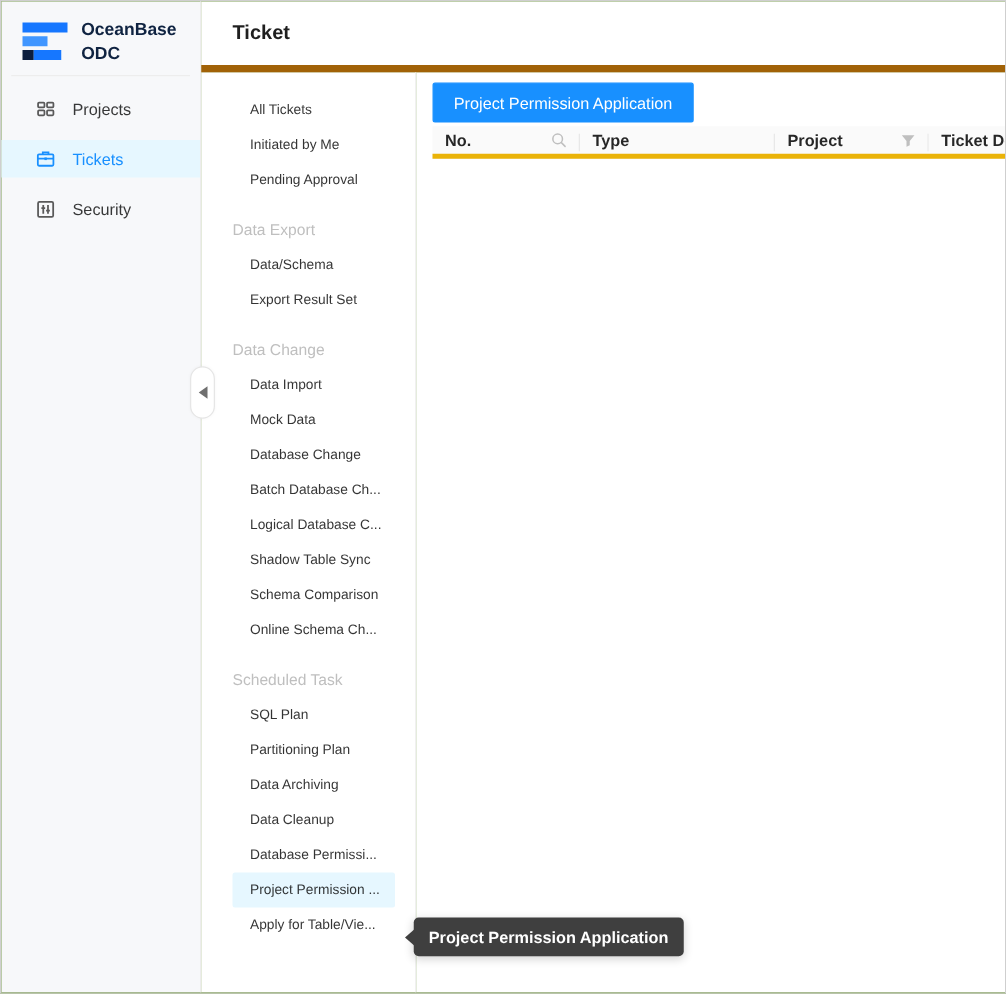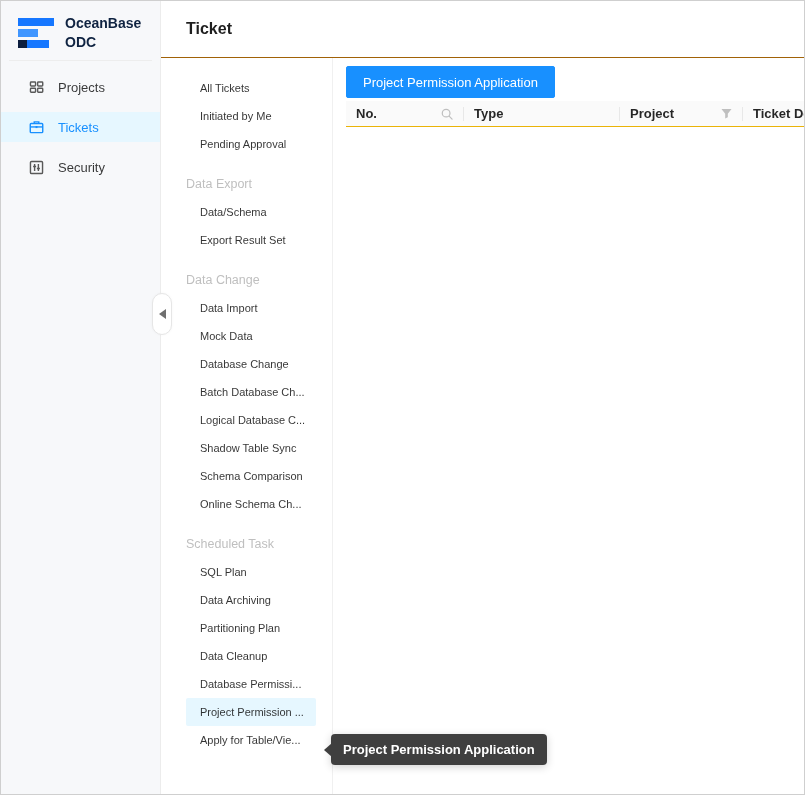--- a/index.html
+++ b/index.html
@@ -44,21 +44,21 @@
     display:flex; align-items:center; justify-content:center;
     cursor:pointer; z-index:5; box-shadow:0 0 3px rgba(0,0,0,.04);
   }
   .collapse-handle .tri{
     width:0; height:0; border-top:5px solid transparent; border-bottom:5px solid transparent;
     border-right:7px solid #6f6f6f;
   }
   
   .right{ position:absolute; left:160px; top:0; right:0; bottom:0; display:flex; flex-direction:column; }
   .page-header{
-    height:57px; flex:0 0 57px; border-bottom:1px solid #a16207;
+    height:57px; flex:0 0 57px; border-bottom:6px solid #a16207;
     display:flex; align-items:center; padding-left:25px; background:#fff;
   }
   .page-title{ font-size:16px; font-weight:bold; color:rgba(0,0,0,.88); }
   .body-row{ flex:1; display:flex; min-height:0; }
   
   .ticket-nav{
     width:172px; flex:0 0 172px; border-right:1px solid #f0f0f0;
     padding-top:16px; overflow:hidden; background:#fff;
   }
   .nav-group-header{
@@ -73,21 +73,21 @@
   .nav-item.selected{ background:var(--selected-bg,#e6f7ff); }
   
   .main{ flex:1; min-width:0; padding:8px 0 0 13px; overflow:hidden; background:#fff; }
   .primary-btn{
     height:32px; padding:0 16px; background:var(--primary,#1890ff); color:#fff;
     border:1px solid var(--primary,#1890ff); border-radius:2px; font-size:13px;
     font-family:inherit; cursor:pointer; margin-bottom:3px;
   }
   .table-header{
     display:flex; height:26px; background:var(--table-header-bg,#fafafa);
-    border-bottom:1px solid #eab308; align-items:center; width:100%;
+    border-bottom:4px solid #eab308; align-items:center; width:100%;
   }
   .th-col{
     position:relative; height:100%; display:flex; align-items:center;
     justify-content:space-between; padding:0 10px; font-weight:bold;
     color:rgba(0,0,0,.85); font-size:13px; white-space:nowrap; overflow:hidden;
   }
   .th-col .sep{
     position:absolute; right:0; top:6px; height:14px; width:1px; background:#e8e8e8;
   }
   .th-col .hicon{ display:flex; cursor:pointer; }
@@ -192,22 +192,22 @@
           <div class="nav-item">Data Import</div>
           <div class="nav-item">Mock Data</div>
           <div class="nav-item">Database Change</div>
           <div class="nav-item">Batch Database Ch...</div>
           <div class="nav-item">Logical Database C...</div>
           <div class="nav-item">Shadow Table Sync</div>
           <div class="nav-item">Schema Comparison</div>
           <div class="nav-item">Online Schema Ch...</div>
           <div class="nav-group-header">Scheduled Task</div>
           <div class="nav-item">SQL Plan</div>
+          <div class="nav-item">Partitioning Plan</div>
           <div class="nav-item">Data Archiving</div>
-          <div class="nav-item">Partitioning Plan</div>
           <div class="nav-item">Data Cleanup</div>
           <div class="nav-item">Database Permissi...</div>
           <div class="nav-item selected">Project Permission ...</div>
           <div class="nav-item">Apply for Table/Vie...</div>
         </nav>
 
       <main class="main">
         <button class="primary-btn">Project Permission Application</button>
         <div class="table-header" id="table-header">
             <div class="th-col th-c0">

